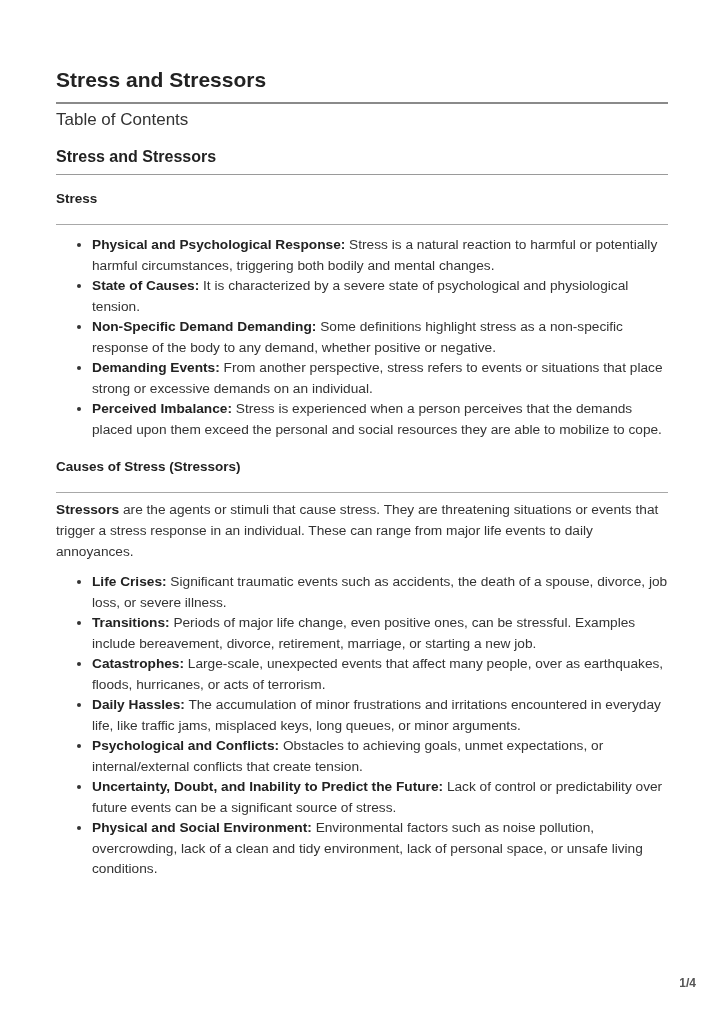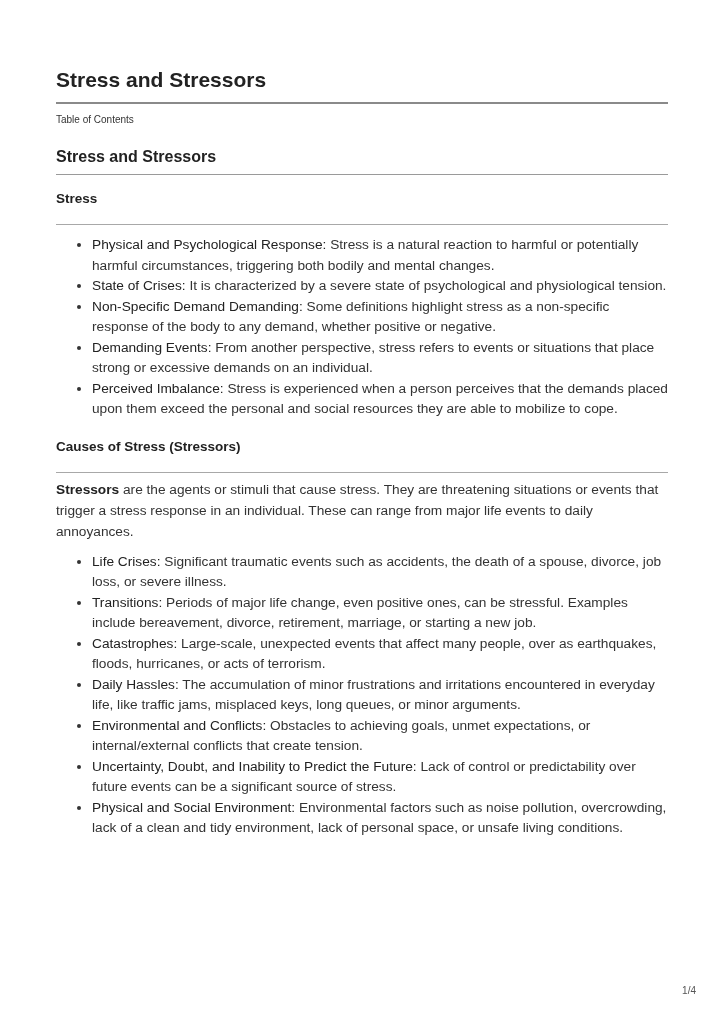--- a/index.html
+++ b/index.html
@@ -24,21 +24,21 @@
     .doc-title {
       font-size: 21px;
       font-weight: bold;
       color: #222222;
       margin: 0;
       padding-bottom: 8px;
       border-bottom: 2px solid #8a8a8a;
       line-height: 28px;
     }
     .toc {
-      font-size: 10px;
+      font-size: 17px;
       color: #333;
       margin-top: 7px;
       line-height: 18px;
     }
     .h2 {
       font-size: 16px;
       font-weight: bold;
       color: #222;
       margin: 18px 0 0 0;
       padding-bottom: 7px;
@@ -66,55 +66,56 @@
       padding-left: 36px;
       font-size: 13.7px;
       line-height: 20.5px;
       color: #333;
     }
     ul.blist li {
       margin: 0;
       padding: 0;
     }
     ul.blist li .term {
-      font-weight: normal;
+      font-weight: bold;
       color: #222;
     }
     .page-num {
       position: absolute;
       right: 28px;
-      bottom: 28px;
-      font-size: 10px;
+      bottom: 34px;
+      font-size: 12px;
       color: #555;
+      font-weight: bold;
     }
   </style>
 </head>
 <body>
 
 <div class="page">
   <h1 class="doc-title">Stress and Stressors</h1>
   <div class="toc">Table of Contents</div>
 
   <h2 class="h2">Stress and Stressors</h2>
 
   <h3 class="h3">Stress</h3>
   <ul class="blist">
     <li><span class="term">Physical and Psychological Response:</span><span> Stress is a natural reaction to harmful or potentially harmful circumstances, triggering both bodily and mental changes.</span></li>
-    <li><span class="term">State of Crises:</span><span> It is characterized by a severe state of psychological and physiological tension.</span></li>
+    <li><span class="term">State of Causes:</span><span> It is characterized by a severe state of psychological and physiological tension.</span></li>
     <li><span class="term">Non-Specific Demand Demanding:</span><span> Some definitions highlight stress as a non-specific response of the body to any demand, whether positive or negative.</span></li>
     <li><span class="term">Demanding Events:</span><span> From another perspective, stress refers to events or situations that place strong or excessive demands on an individual.</span></li>
     <li><span class="term">Perceived Imbalance:</span><span> Stress is experienced when a person perceives that the demands placed upon them exceed the personal and social resources they are able to mobilize to cope.</span></li>
   </ul>
 
   <h3 class="h3" style="margin-top:18px;">Causes of Stress (Stressors)</h3>
   <p class="para"><b>Stressors</b><span> are the agents or stimuli that cause stress. They are threatening situations or events that trigger a stress response in an individual. These can range from major life events to daily annoyances.</span></p>
   <ul class="blist">
     <li><span class="term">Life Crises:</span><span> Significant traumatic events such as accidents, the death of a spouse, divorce, job loss, or severe illness.</span></li>
     <li><span class="term">Transitions:</span><span> Periods of major life change, even positive ones, can be stressful. Examples include bereavement, divorce, retirement, marriage, or starting a new job.</span></li>
     <li><span class="term">Catastrophes:</span><span> Large-scale, unexpected events that affect many people, over as earthquakes, floods, hurricanes, or acts of terrorism.</span></li>
     <li><span class="term">Daily Hassles:</span><span> The accumulation of minor frustrations and irritations encountered in everyday life, like traffic jams, misplaced keys, long queues, or minor arguments.</span></li>
-    <li><span class="term">Environmental and Conflicts:</span><span> Obstacles to achieving goals, unmet expectations, or internal/external conflicts that create tension.</span></li>
+    <li><span class="term">Psychological and Conflicts:</span><span> Obstacles to achieving goals, unmet expectations, or internal/external conflicts that create tension.</span></li>
     <li><span class="term">Uncertainty, Doubt, and Inability to Predict the Future:</span><span> Lack of control or predictability over future events can be a significant source of stress.</span></li>
     <li><span class="term">Physical and Social Environment:</span><span> Environmental factors such as noise pollution, overcrowding, lack of a clean and tidy environment, lack of personal space, or unsafe living conditions.</span></li>
   </ul>
 </div>
 
 <div class="page-num">1/4</div>
 
 </body></html>

